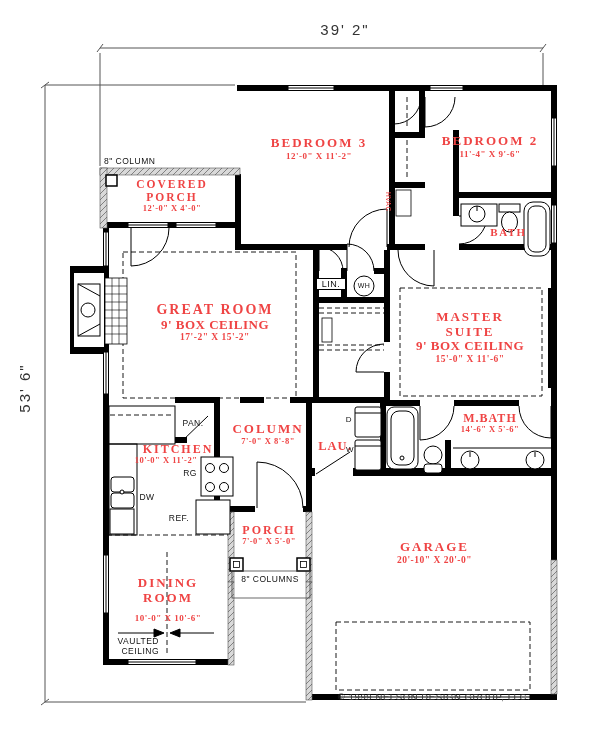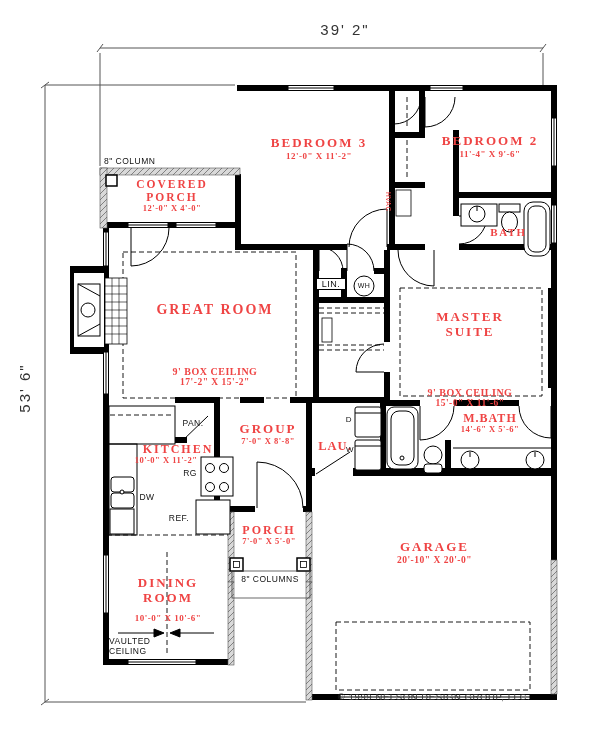--- a/index.html
+++ b/index.html
@@ -1,21 +1,21 @@
 <!DOCTYPE html>
 <html><head>
 <meta charset="utf-8">
 <style>
   html,body{margin:0;padding:0;background:#fff;}
   #sheet{position:relative;width:600px;height:737px;background:#fff;overflow:hidden;
          font-family:"Liberation Serif",serif;}
   #plan-svg{position:absolute;left:0;top:0;z-index:0;}
   .lbl{position:absolute;z-index:2;text-align:center;color:#ef4444;line-height:1.12;}
   .rname{display:block;font-weight:bold;letter-spacing:2px;font-family:"Liberation Serif",serif;}
-  .rnote{display:block;font-weight:600;font-size:10px;letter-spacing:.5px;margin-top:48px;}
+  .rnote{display:block;font-weight:600;font-size:13px;letter-spacing:.5px;}
   .rsize{display:block;font-weight:600;font-size:9px;letter-spacing:.5px;}
   .small{font-family:"Liberation Sans",sans-serif;font-size:8.5px;letter-spacing:.5px;color:#111;}
   .dim{font-family:"Liberation Sans",sans-serif;font-size:15px;letter-spacing:2px;color:#333;}
   .vert{transform:rotate(-90deg);transform-origin:center center;}
   .copy{font-family:"Liberation Sans",sans-serif;font-size:9.5px;letter-spacing:.6px;color:#333;}
   .linbox{border:1px solid #000;padding:0 2px;background:#fff;}
   .hvac{writing-mode:vertical-rl;font-size:6.5px;letter-spacing:.5px;font-family:"Liberation Sans",sans-serif;}
 </style>
 </head>
 <body>
@@ -283,21 +283,21 @@
     <span class="rnote">9' BOX CEILING</span>
     <span class="rsize" style="font-size:9.5px;">15'-0" X 11'-6"</span>
   </div>
 
   <div class="lbl" style="left:104px;top:443px;width:124px;">
     <span class="rname" style="font-size:12px;padding-left:24px;">KITCHEN</span>
     <span class="rsize" style="font-size:8.5px;">10'-0" X 11'-2"</span>
   </div>
 
   <div class="lbl" style="left:220px;top:422px;width:96px;">
-    <span class="rname" style="font-size:13px;">GROUP</span>
+    <span class="rname" style="font-size:13px;">COLUMN</span>
     <span class="rsize" style="font-size:8.5px;">7'-0" X 8'-8"</span>
   </div>
 
   <div class="lbl" style="left:312px;top:439px;width:46px;text-align:center;">
     <span class="rname" style="font-size:12.5px;letter-spacing:1px;">LAU.</span>
   </div>
 
   <div class="lbl" style="left:438px;top:412px;width:104px;">
     <span class="rname" style="font-size:12px;letter-spacing:1px;">M.BATH</span>
     <span class="rsize" style="font-size:8.5px;">14'-6" X 5'-6"</span>
@@ -313,21 +313,21 @@
     <span class="rsize">10'-0" X 10'-6"</span>
   </div>
 
   <div class="lbl" style="left:362px;top:540px;width:145px;">
     <span class="rname" style="font-size:13px;">GARAGE</span>
     <span class="rsize" style="font-size:9.5px;">20'-10" X 20'-0"</span>
   </div>
 
   <div class="lbl small" style="left:104px;top:157px;width:70px;text-align:left;">8" COLUMN</div>
   <div class="lbl small" style="left:230px;top:575px;width:80px;">8" COLUMNS</div>
-  <div class="lbl small" style="left:109px;top:637px;width:50px;text-align:left;">
+  <div class="lbl small" style="left:109px;top:637px;width:50px;text-align:right;">
     <span style="display:block;">VAULTED</span>
     <span style="display:block;">CEILING</span>
   </div>
   <div class="lbl small" style="left:178px;top:419px;width:30px;">PAN.</div>
   <div class="lbl small" style="left:180px;top:469px;width:20px;">RG</div>
   <div class="lbl small" style="left:136px;top:493px;width:22px;">DW</div>
   <div class="lbl small" style="left:164px;top:514px;width:30px;">REF.</div>
   <div class="lbl small linbox" style="left:316px;top:278px;width:24px;font-size:9px;">LIN.</div>
   <div class="lbl small" style="left:354px;top:282px;width:20px;font-size:7px;">WH</div>
   <div class="lbl small" style="left:344px;top:416px;width:10px;font-size:8px;">D</div>

